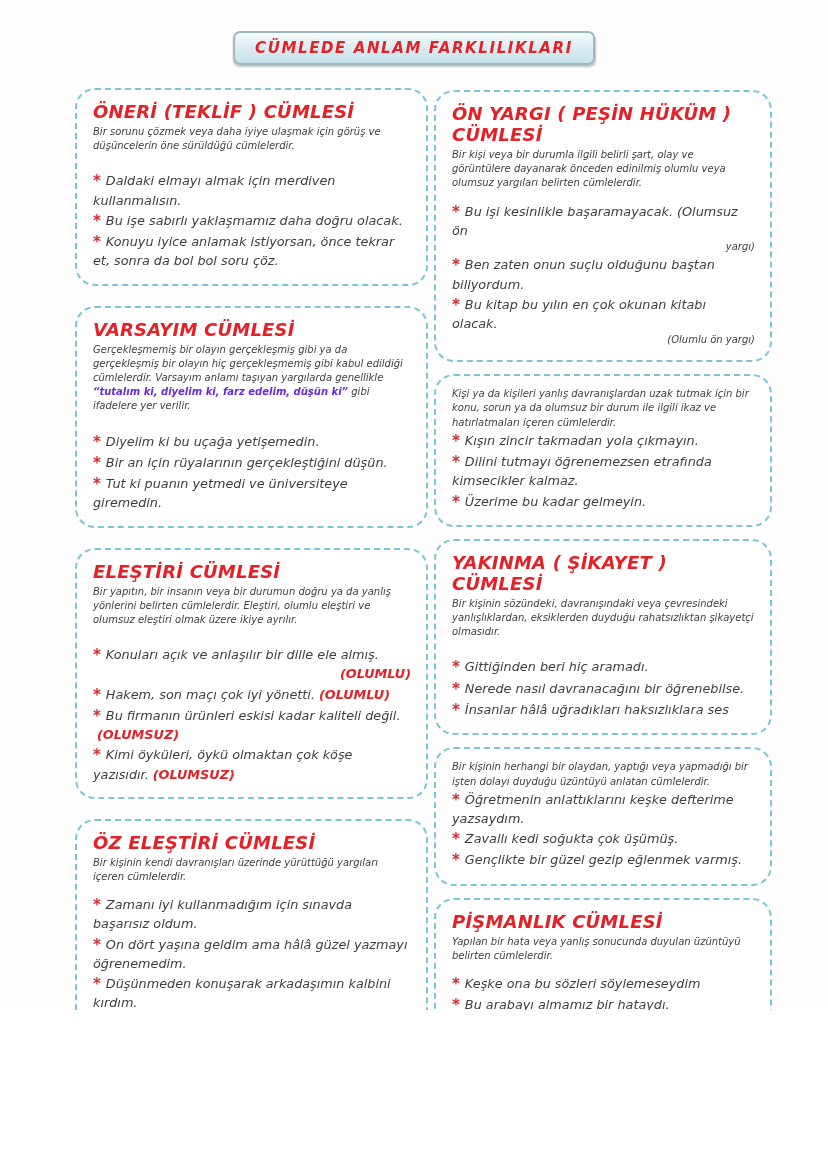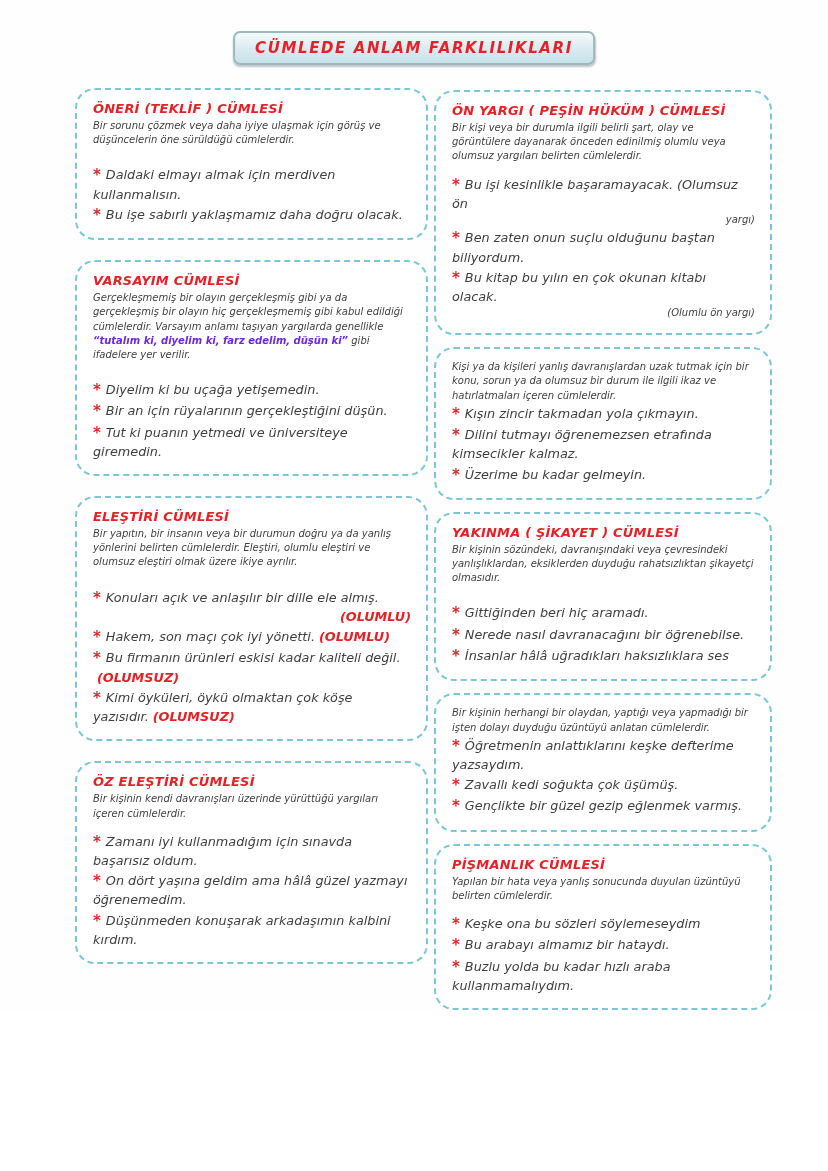--- a/index.html
+++ b/index.html
@@ -34,21 +34,21 @@
     border:2px dashed #7cc5d5;
     border-radius:20px;
     background:#ffffff;
     padding:11px 15px 13px 16px;
     margin-bottom:20px;
   }
   .col-right .box{margin-bottom:12px;}
   .box-title{
     margin:0 0 3px 0;
     color:#e32227;
-    font-size:13px;
+    font-size:18px;
     font-weight:bold;
     letter-spacing:.2px;
   }
   .desc{
     margin:0;
     color:#3e3e3e;
     font-size:10px;
     line-height:1.42;
   }
   .red-bold{color:#6d28d9;font-weight:bold;}
@@ -82,20 +82,21 @@
   </div>
 
   <div class="col col-left">
 
     <div class="box">
       <h3 class="box-title">ÖNERİ (TEKLİF ) CÜMLESİ</h3>
       <p class="desc">Bir sorunu çözmek veya daha iyiye ulaşmak için görüş ve düşüncelerin öne sürüldüğü cümlelerdir.</p>
       <div class="spacer"></div>
       <div class="bullet"><span class="star">*</span><span>Daldaki elmayı almak için merdiven kullanmalısın.</span></div>
       <div class="bullet"><span class="star">*</span><span>Bu işe sabırlı yaklaşmamız daha doğru olacak.</span></div>
+      <div class="bullet"><span class="star">*</span><span>Konuyu iyice anlamak istiyorsan, önce tekrar et, sonra da bol bol soru çöz.</span></div>
     </div>
 
     <div class="box">
       <h3 class="box-title">VARSAYIM CÜMLESİ</h3>
       <p class="desc"><span>Gerçekleşmemiş bir olayın gerçekleşmiş gibi ya da gerçekleşmiş bir olayın hiç gerçekleşmemiş gibi kabul edildiği cümlelerdir. Varsayım anlamı taşıyan yargılarda genellikle </span><span class="red-bold">“tutalım ki, diyelim ki, farz edelim, düşün ki”</span><span> gibi ifadelere yer verilir.</span></p>
       <div class="spacer"></div>
       <div class="bullet"><span class="star">*</span><span>Diyelim ki bu uçağa yetişemedin.</span></div>
       <div class="bullet"><span class="star">*</span><span>Bir an için rüyalarının gerçekleştiğini düşün.</span></div>
       <div class="bullet"><span class="star">*</span><span>Tut ki puanın yetmedi ve üniversiteye giremedin.</span></div>
     </div>

